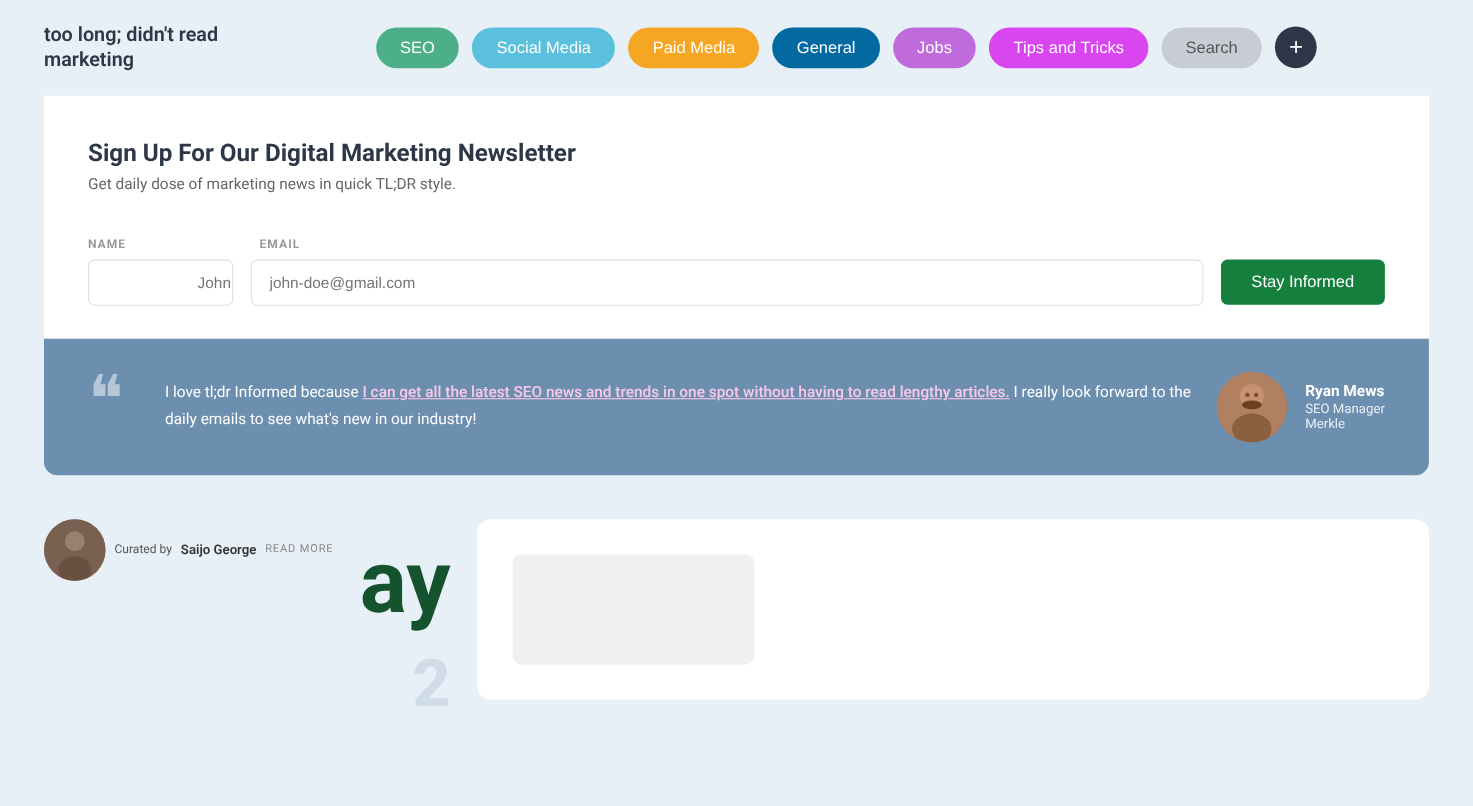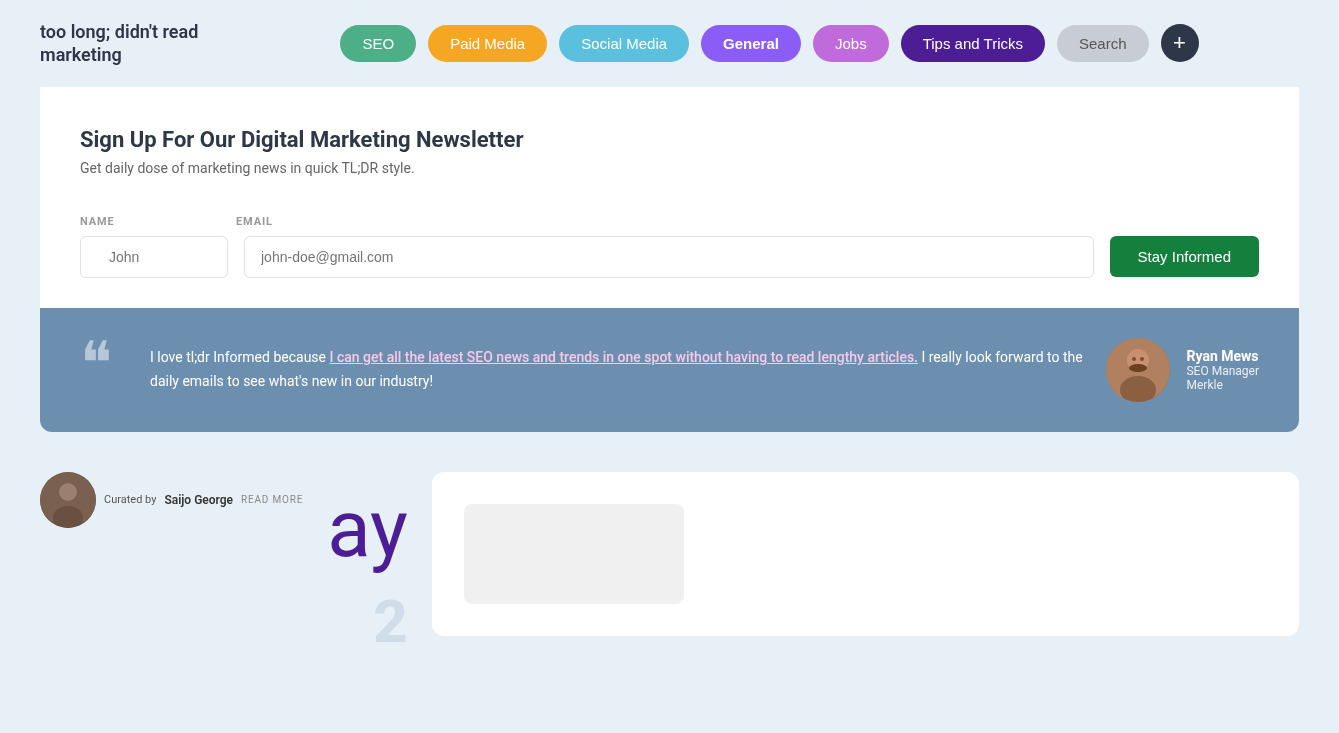--- a/index.html
+++ b/index.html
@@ -37,23 +37,23 @@
       border-radius: 30px;
       border: none;
       cursor: pointer;
       font-size: 15px;
       font-weight: 500;
       color: white;
     }
     .nav-btn.seo { background-color: #4caf88; }
     .nav-btn.paid-media { background-color: #f5a623; }
     .nav-btn.social-media { background-color: #5bc0de; }
-    .nav-btn.general { background-color: #8b5cf6; font-weight: bold; }
+    .nav-btn.general { background-color: #0369a1; }
     .nav-btn.jobs { background-color: #c06bdb; }
-    .nav-btn.tips { background-color: #4c1d95; color: white; }
+    .nav-btn.tips { background-color: #d946ef; color: white; }
     .nav-btn.search-btn { background-color: #c8cdd5; color: #555; }
     .nav-plus {
       width: 38px;
       height: 38px;
       border-radius: 50%;
       background-color: #2d3748;
       color: white;
       border: none;
       font-size: 22px;
       cursor: pointer;
@@ -98,27 +98,28 @@
       text-transform: uppercase;
     }
     .form-label.name { width: 140px; }
     .form-label.email { flex: 1; }
     .form-inputs {
       display: flex;
       gap: 16px;
       align-items: center;
     }
     .input-name {
-      width: 148px;
-      padding: 12px 28px;
+      width: 132px;
+      padding: 12px 1px;
       border: 1.5px solid #e0e0e0;
       border-radius: 6px;
       font-size: 14px;
       color: #aaa;
       outline: none;
+      text-align: right;
     }
     .input-email {
       flex: 1;
       padding: 12px 16px;
       border: 1.5px solid #e0e0e0;
       border-radius: 6px;
       font-size: 14px;
       color: #aaa;
       outline: none;
     }
@@ -194,22 +195,22 @@
       width: 56px;
       height: 56px;
       border-radius: 50%;
       background: #7a6050;
       overflow: hidden;
     }
 
     
     .decorative-text {
       font-size: 80px;
-      font-weight: 400;
-      color: #4c1d95;
+      font-weight: 700;
+      color: #14532d;
       margin-top: 10px;
     }
 
     
     .article-card {
       background: white;
       border-radius: 12px;
       padding: 32px;
       flex: 1;
       display: flex;
@@ -246,22 +247,22 @@
 </head>
 <body>
 
 <div class="header">
   <div class="logo">
     <span>too long; didn't read</span><br>
     <span>marketing</span>
   </div>
   <nav class="nav">
     <button class="nav-btn seo">SEO</button>
+    <button class="nav-btn social-media">Social Media</button>
     <button class="nav-btn paid-media">Paid Media</button>
-    <button class="nav-btn social-media">Social Media</button>
     <button class="nav-btn general">General</button>
     <button class="nav-btn jobs">Jobs</button>
     <button class="nav-btn tips">Tips and Tricks</button>
     <button class="nav-btn search-btn">Search</button>
     <button class="nav-plus">+</button>
   </nav>
 </div>
 
 <div class="main">
 

